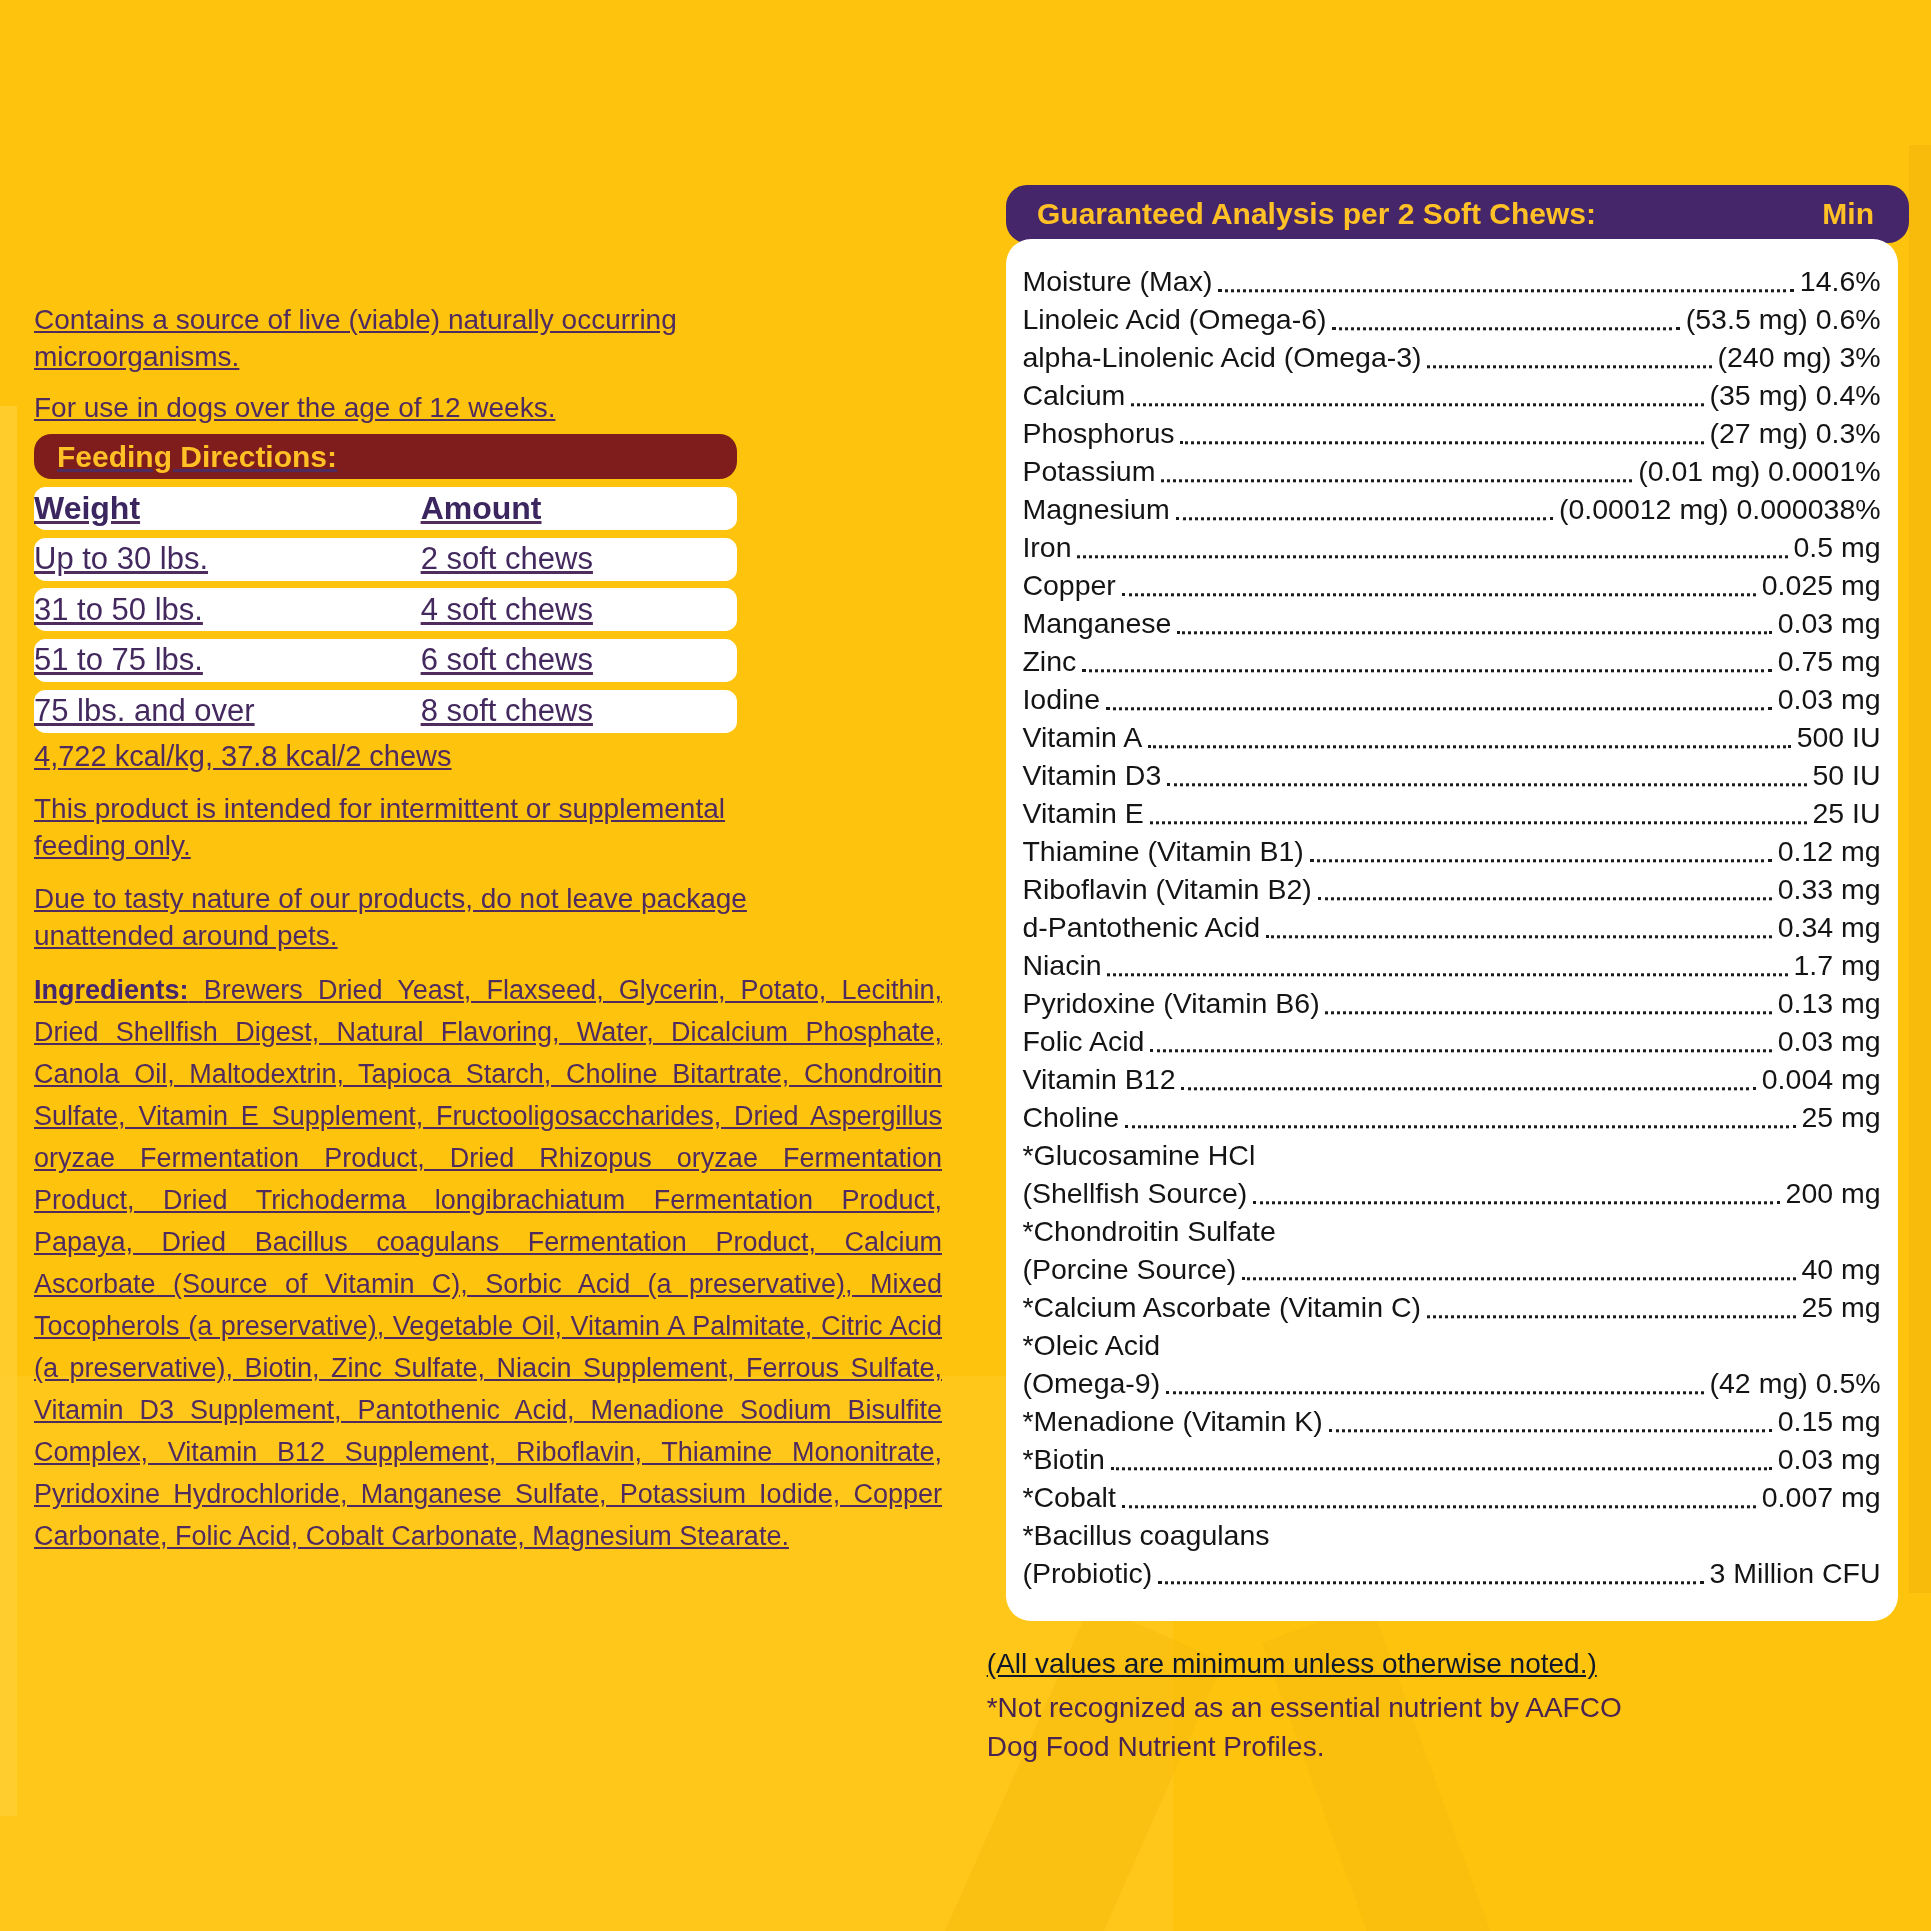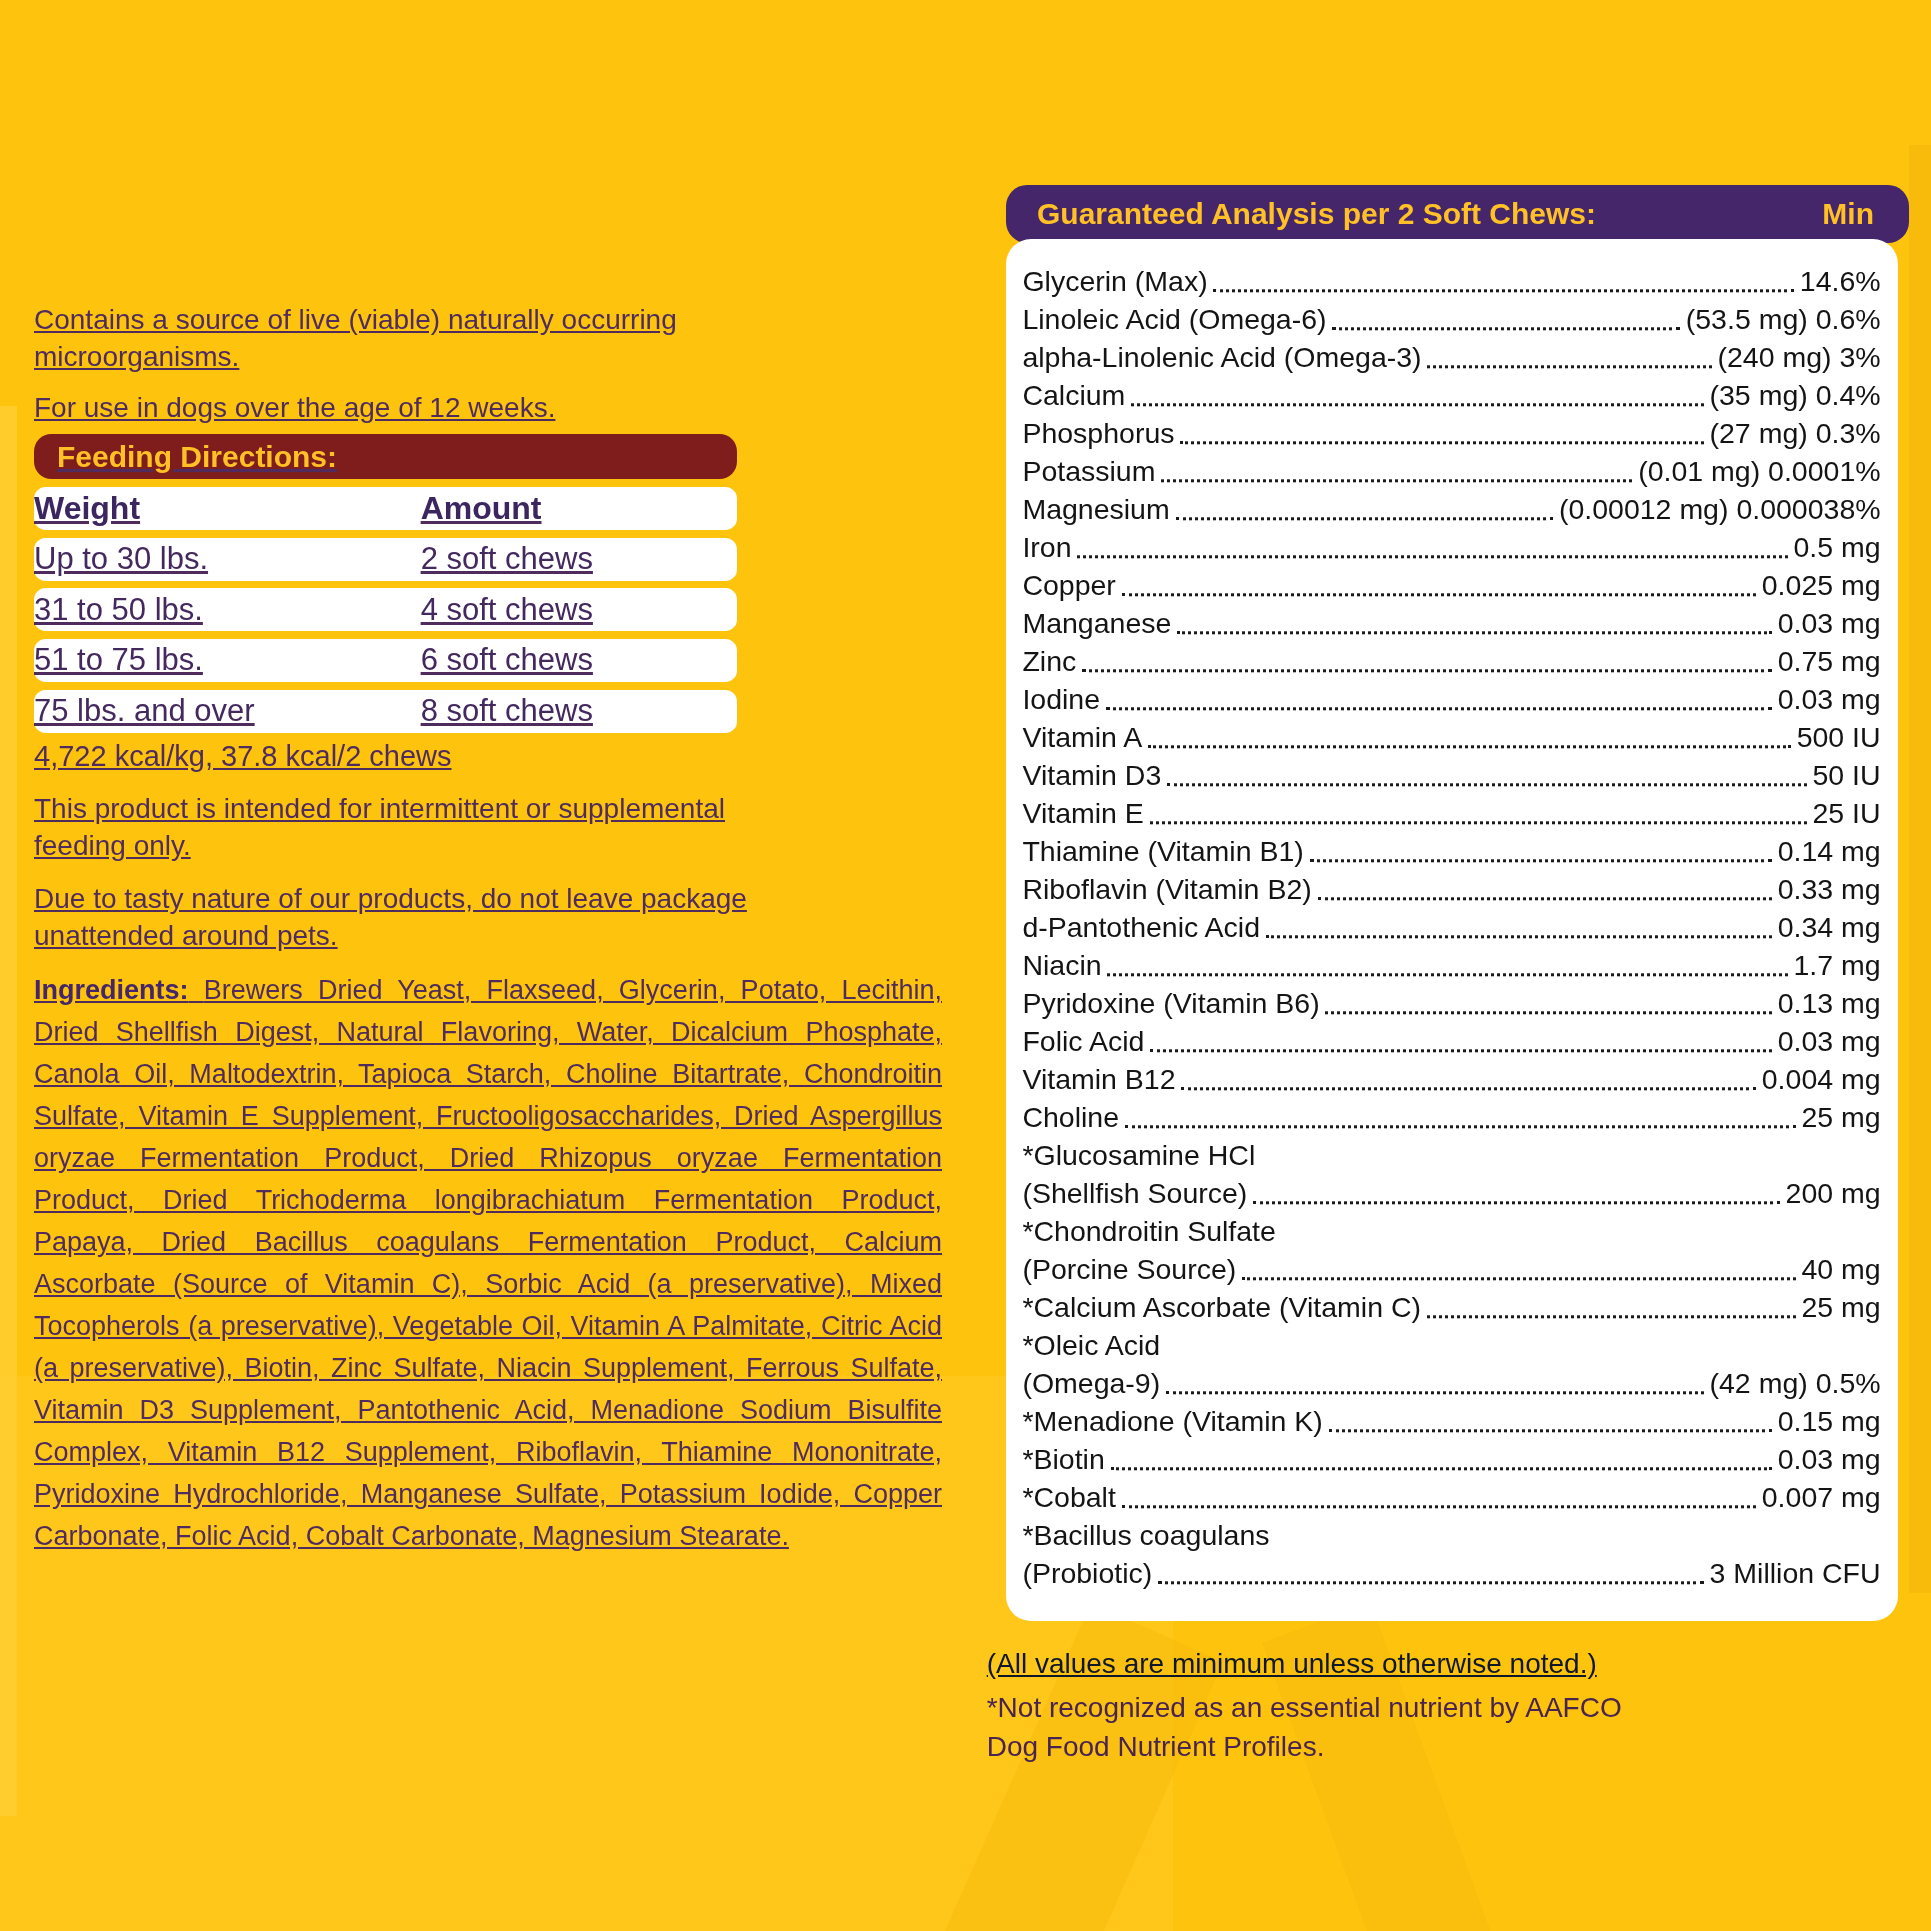--- a/index.html
+++ b/index.html
@@ -121,21 +121,21 @@
 
   <section class="right-col">
     <div class="ga-header">
       <span>Guaranteed Analysis per 2 Soft Chews:</span>
       <span>Min</span>
     </div>
 
     <div class="ga-box">
       <div id="ga-rows">
           <div class="ga-line">
-            <span class="lbl">Glycerin (Max)</span>
+            <span class="lbl">Moisture (Max)</span>
             <span class="dots"></span>
             <span class="val">14.6%</span>
           </div>
           <div class="ga-line">
             <span class="lbl">Linoleic Acid (Omega-6)</span>
             <span class="dots"></span>
             <span class="val">(53.5 mg) 0.6%</span>
           </div>
           <div class="ga-line">
             <span class="lbl">alpha-Linolenic Acid (Omega-3)</span>
@@ -198,21 +198,21 @@
             <span class="val">50 IU</span>
           </div>
           <div class="ga-line">
             <span class="lbl">Vitamin E</span>
             <span class="dots"></span>
             <span class="val">25 IU</span>
           </div>
           <div class="ga-line">
             <span class="lbl">Thiamine (Vitamin B1)</span>
             <span class="dots"></span>
-            <span class="val">0.14 mg</span>
+            <span class="val">0.12 mg</span>
           </div>
           <div class="ga-line">
             <span class="lbl">Riboflavin (Vitamin B2)</span>
             <span class="dots"></span>
             <span class="val">0.33 mg</span>
           </div>
           <div class="ga-line">
             <span class="lbl">d-Pantothenic Acid</span>
             <span class="dots"></span>
             <span class="val">0.34 mg</span>

